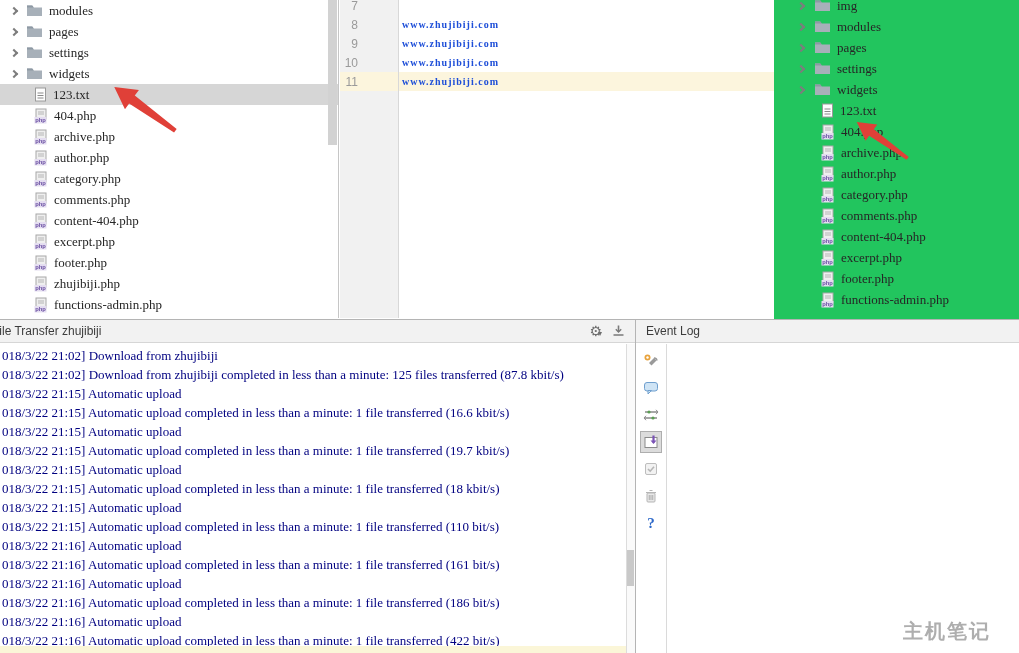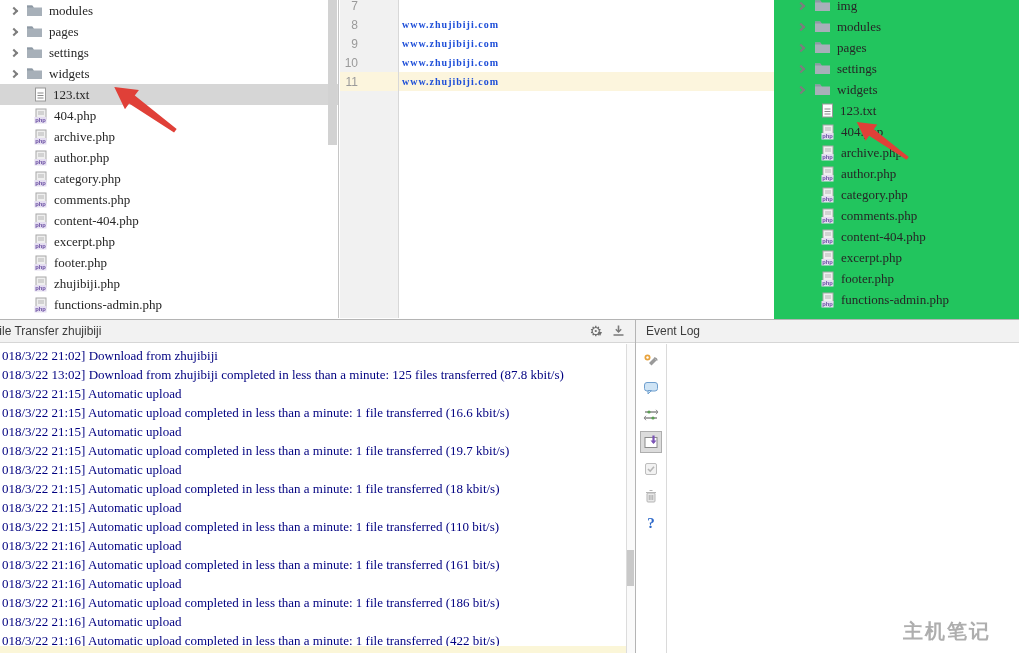--- a/index.html
+++ b/index.html
@@ -437,21 +437,21 @@
       <span>
         <svg width="13" height="13" viewBox="0 0 13 13">
           <path d="M6.5 1.5 v6.5 M1.5 11 h10" stroke="#7a7a7a" stroke-width="1.6" fill="none"></path>
           <path d="M3.8 5.2 L6.5 8 L9.2 5.2" stroke="#7a7a7a" stroke-width="1.4" fill="none"></path>
         </svg>
       </span>
     </span>
   </div>
   <div id="transfer-log">
       <div class="log-line">018/3/22 21:02] Download from zhujibiji</div>
-      <div class="log-line">018/3/22 13:02] Download from zhujibiji completed in less than a minute: 125 files transferred (87.8 kbit/s)</div>
+      <div class="log-line">018/3/22 21:02] Download from zhujibiji completed in less than a minute: 125 files transferred (87.8 kbit/s)</div>
       <div class="log-line">018/3/22 21:15] Automatic upload</div>
       <div class="log-line">018/3/22 21:15] Automatic upload completed in less than a minute: 1 file transferred (16.6 kbit/s)</div>
       <div class="log-line">018/3/22 21:15] Automatic upload</div>
       <div class="log-line">018/3/22 21:15] Automatic upload completed in less than a minute: 1 file transferred (19.7 kbit/s)</div>
       <div class="log-line">018/3/22 21:15] Automatic upload</div>
       <div class="log-line">018/3/22 21:15] Automatic upload completed in less than a minute: 1 file transferred (18 kbit/s)</div>
       <div class="log-line">018/3/22 21:15] Automatic upload</div>
       <div class="log-line">018/3/22 21:15] Automatic upload completed in less than a minute: 1 file transferred (110 bit/s)</div>
       <div class="log-line">018/3/22 21:16] Automatic upload</div>
       <div class="log-line">018/3/22 21:16] Automatic upload completed in less than a minute: 1 file transferred (161 bit/s)</div>

